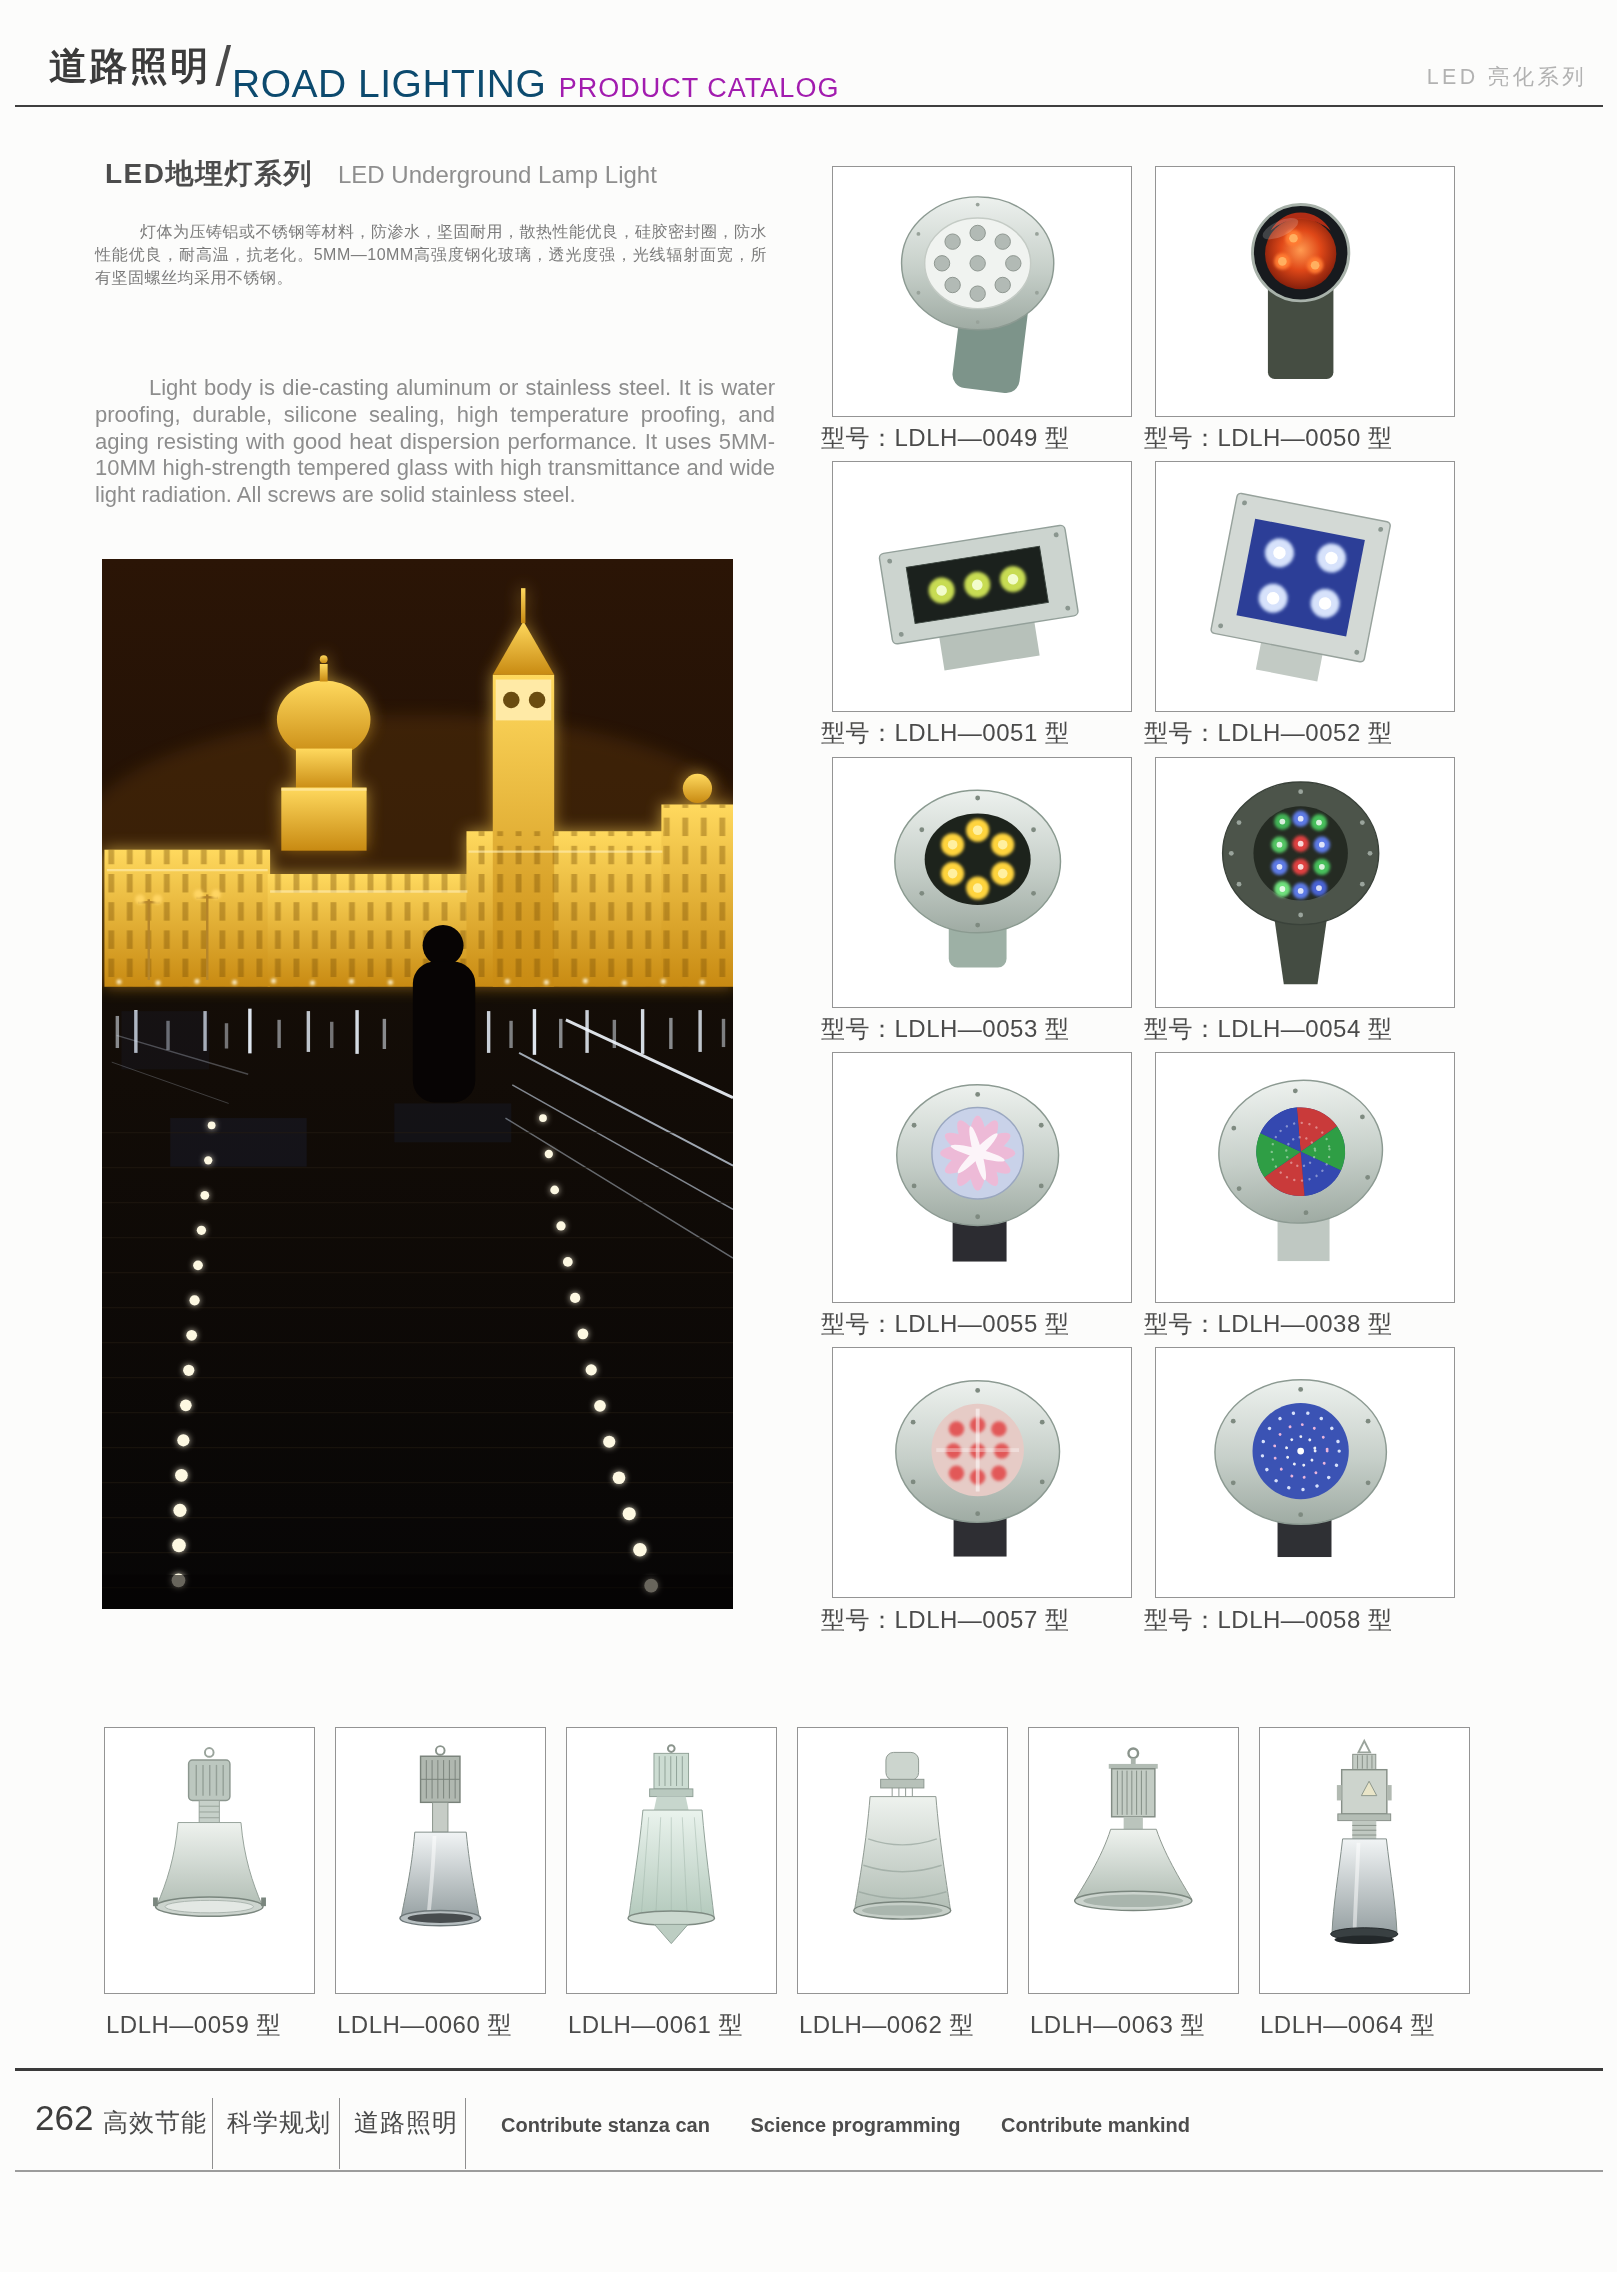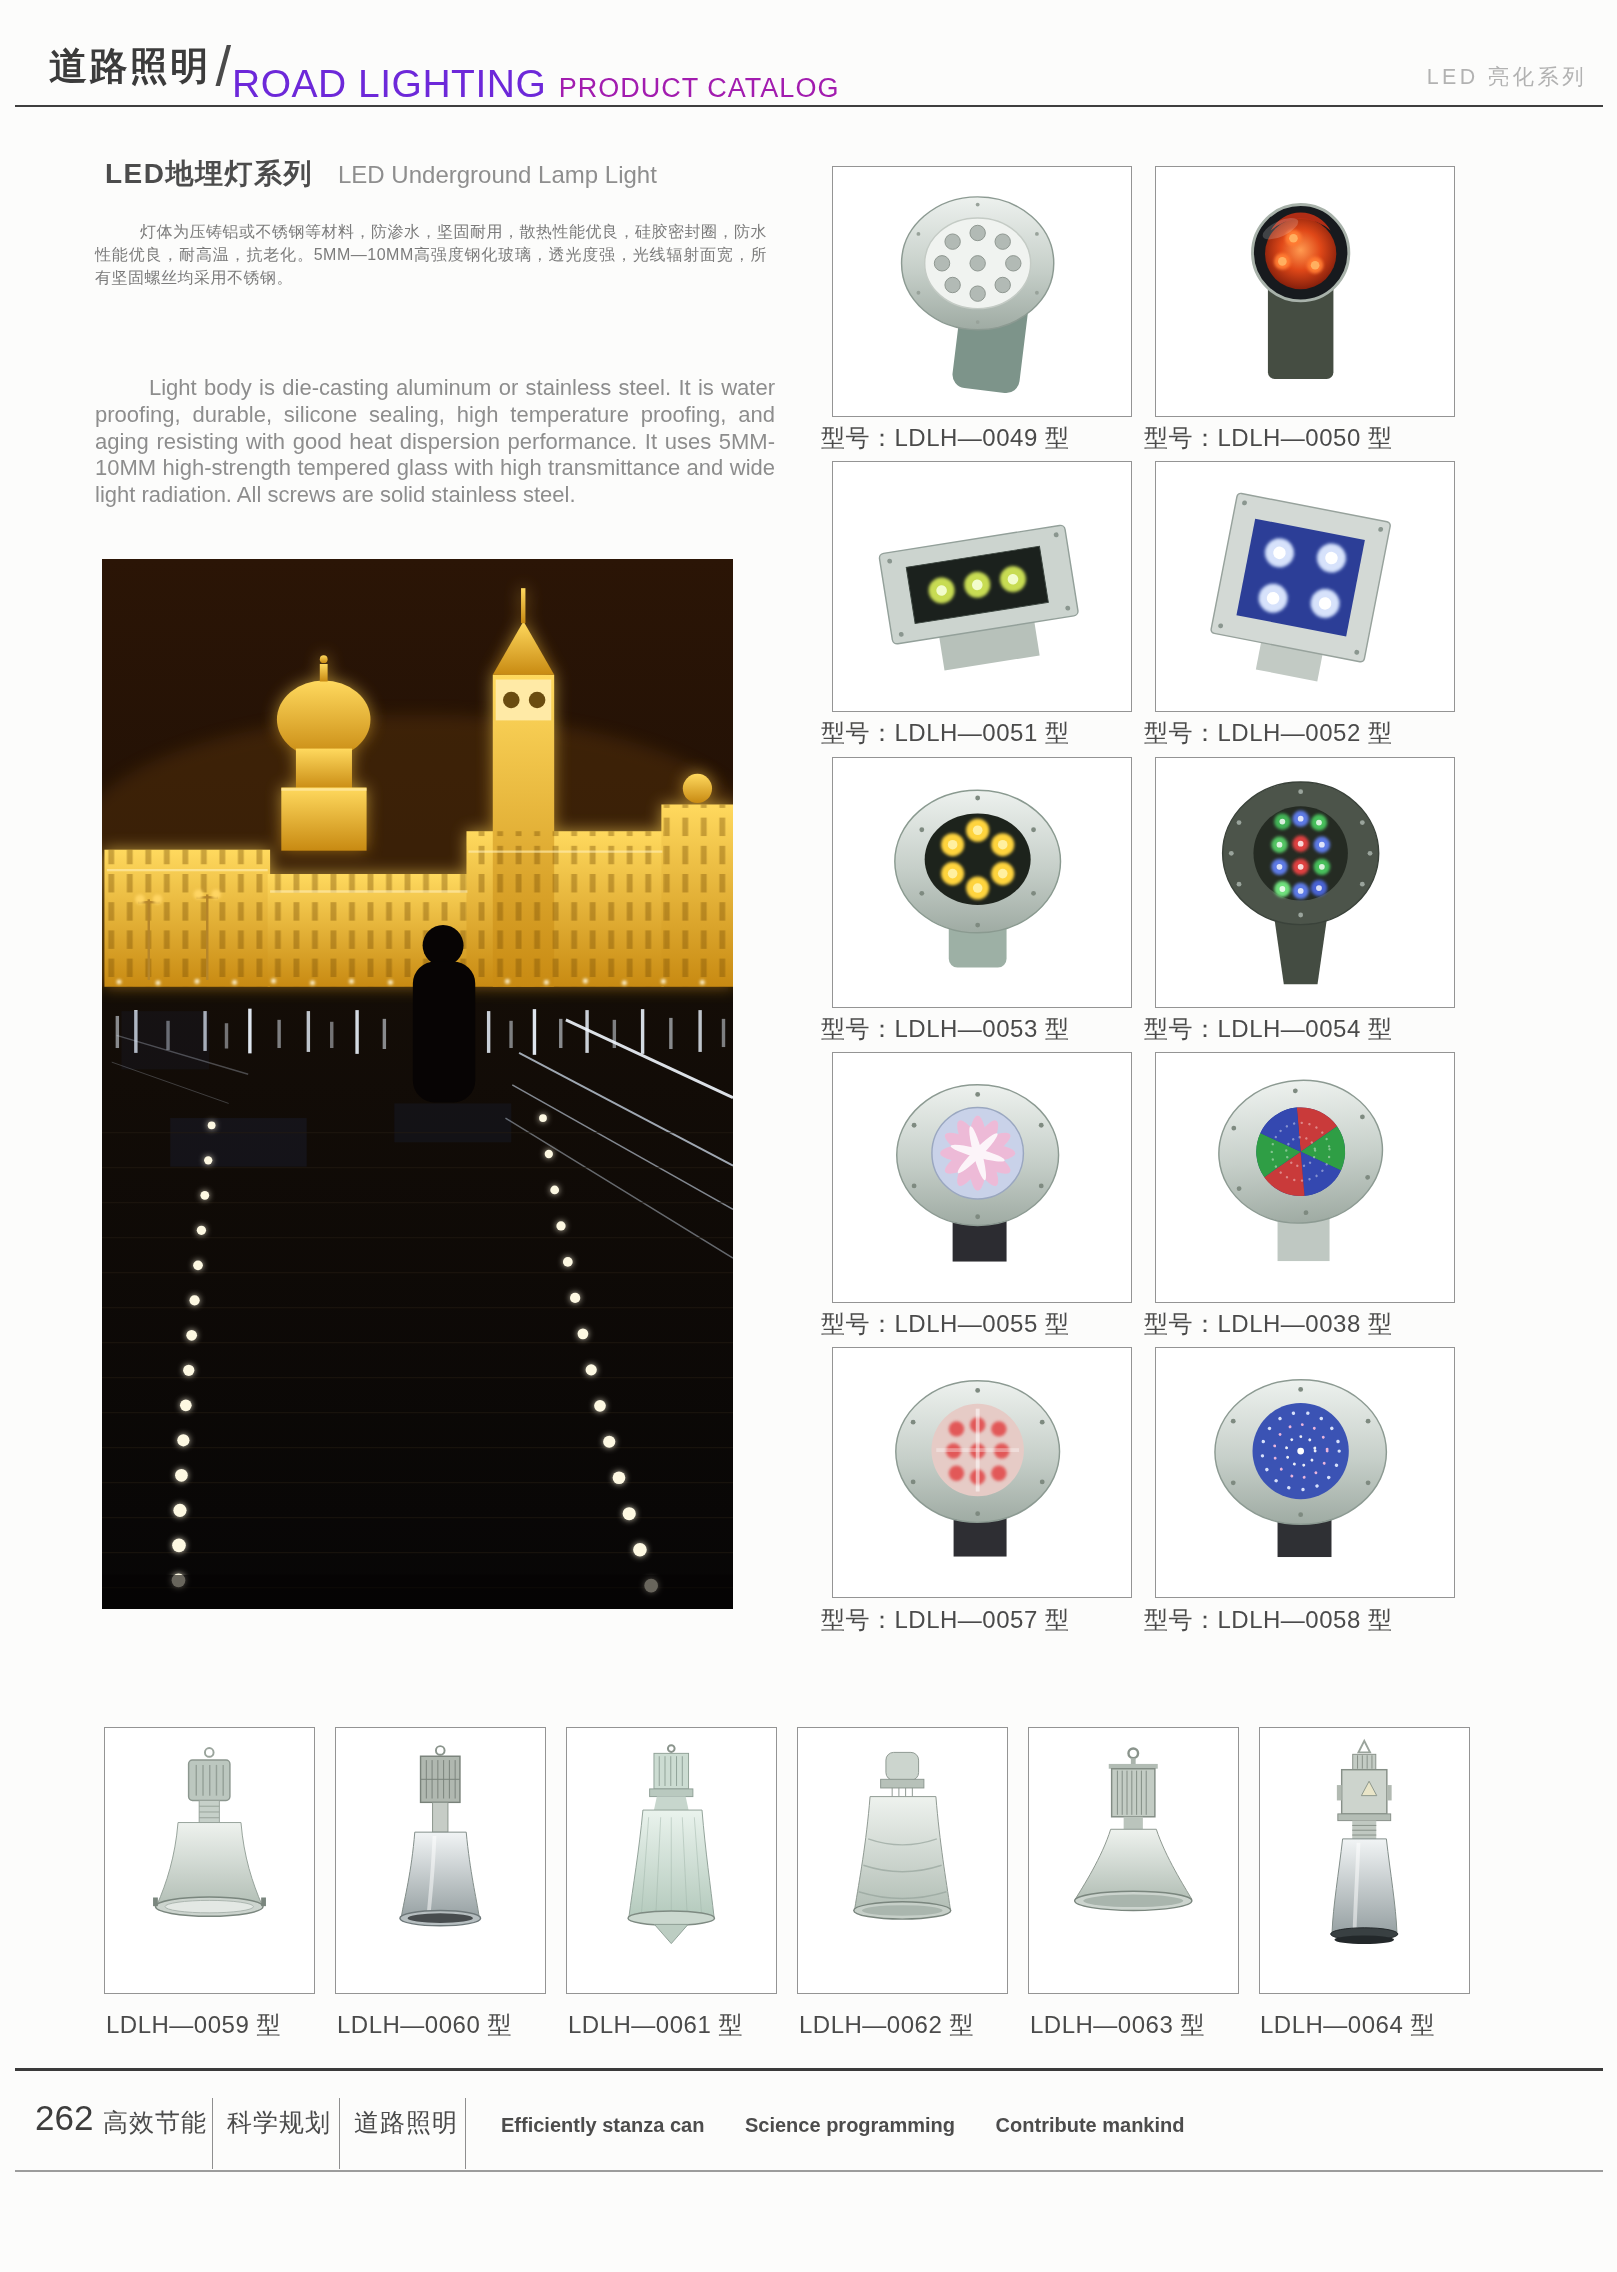--- a/index.html
+++ b/index.html
@@ -1,21 +1,21 @@
 <!DOCTYPE html>
 <html style="font-size:7.8px"><head>
 <meta charset="utf-8">
 <style>
   html,body{margin:0;padding:0;background:#e8e8e6;}
   #page{position:relative;width:1617px;height:2273px;background:#fcfcfb;font-family:"Liberation Sans",sans-serif;overflow:hidden;}
   
   .hdr-left{position:absolute;left:49px;top:41px;display:flex;align-items:flex-start;white-space:nowrap;}
   .hdr-cn{font-size:38px;font-weight:bold;color:#3b3b3b;letter-spacing:2.4px;}
   .hdr-slash{font-size:56px;font-weight:200;color:#4a4a4a;line-height:.9;margin:0 1px 0 4.9px;}
-  .hdr-en{font-size:39px;color:#6d28d9;margin-top:21.4px;letter-spacing:0.5px;}
+  .hdr-en{font-size:39px;color:#0c4a6e;margin-top:21.4px;letter-spacing:0.5px;}
   .hdr-sub{font-size:27px;color:#a21caf;margin:32px 0 0 12.6px;letter-spacing:1px;}
   .hdr-right{position:absolute;right:30px;top:62px;font-size:21.4px;color:#b2b2b2;letter-spacing:3.4px;}
   .hdr-rule{position:absolute;left:14.6px;top:105px;width:1588px;height:2.4px;background:#3f3f3f;}
   
   .sec-title{position:absolute;display:flex;align-items:baseline;white-space:nowrap;}
   .sec-cn{font-size:28px;font-weight:bold;color:#4c4c4c;letter-spacing:1.5px;}
   .sec-en{font-size:24px;color:#8e8e8e;margin-left:25px;}
   
   .para{position:absolute;text-align:justify;}
   .para-cn{left:95px;top:204px;width:672px;font-size:16px;line-height:1.45;color:#7b7b7b;letter-spacing:0.5px;text-indent:45px;}
@@ -710,20 +710,20 @@
 
   <div class="f-topline"></div>
   <div class="f-num">262</div>
   <div class="f-cn" style="left:103px">高效节能</div>
   <div class="f-div" style="left:212px"></div>
   <div class="f-cn" style="left:227px">科学规划</div>
   <div class="f-div" style="left:339px"></div>
   <div class="f-cn" style="left:354px">道路照明</div>
   <div class="f-div" style="left:465px"></div>
   <div class="f-en">
-    <span>Efficiently stanza can</span>
+    <span>Contribute stanza can</span>
     <span>Science programming</span>
     <span>Contribute mankind</span>
   </div>
   <div class="f-botline"></div>
 
 </div>
 
 
 </body></html>

